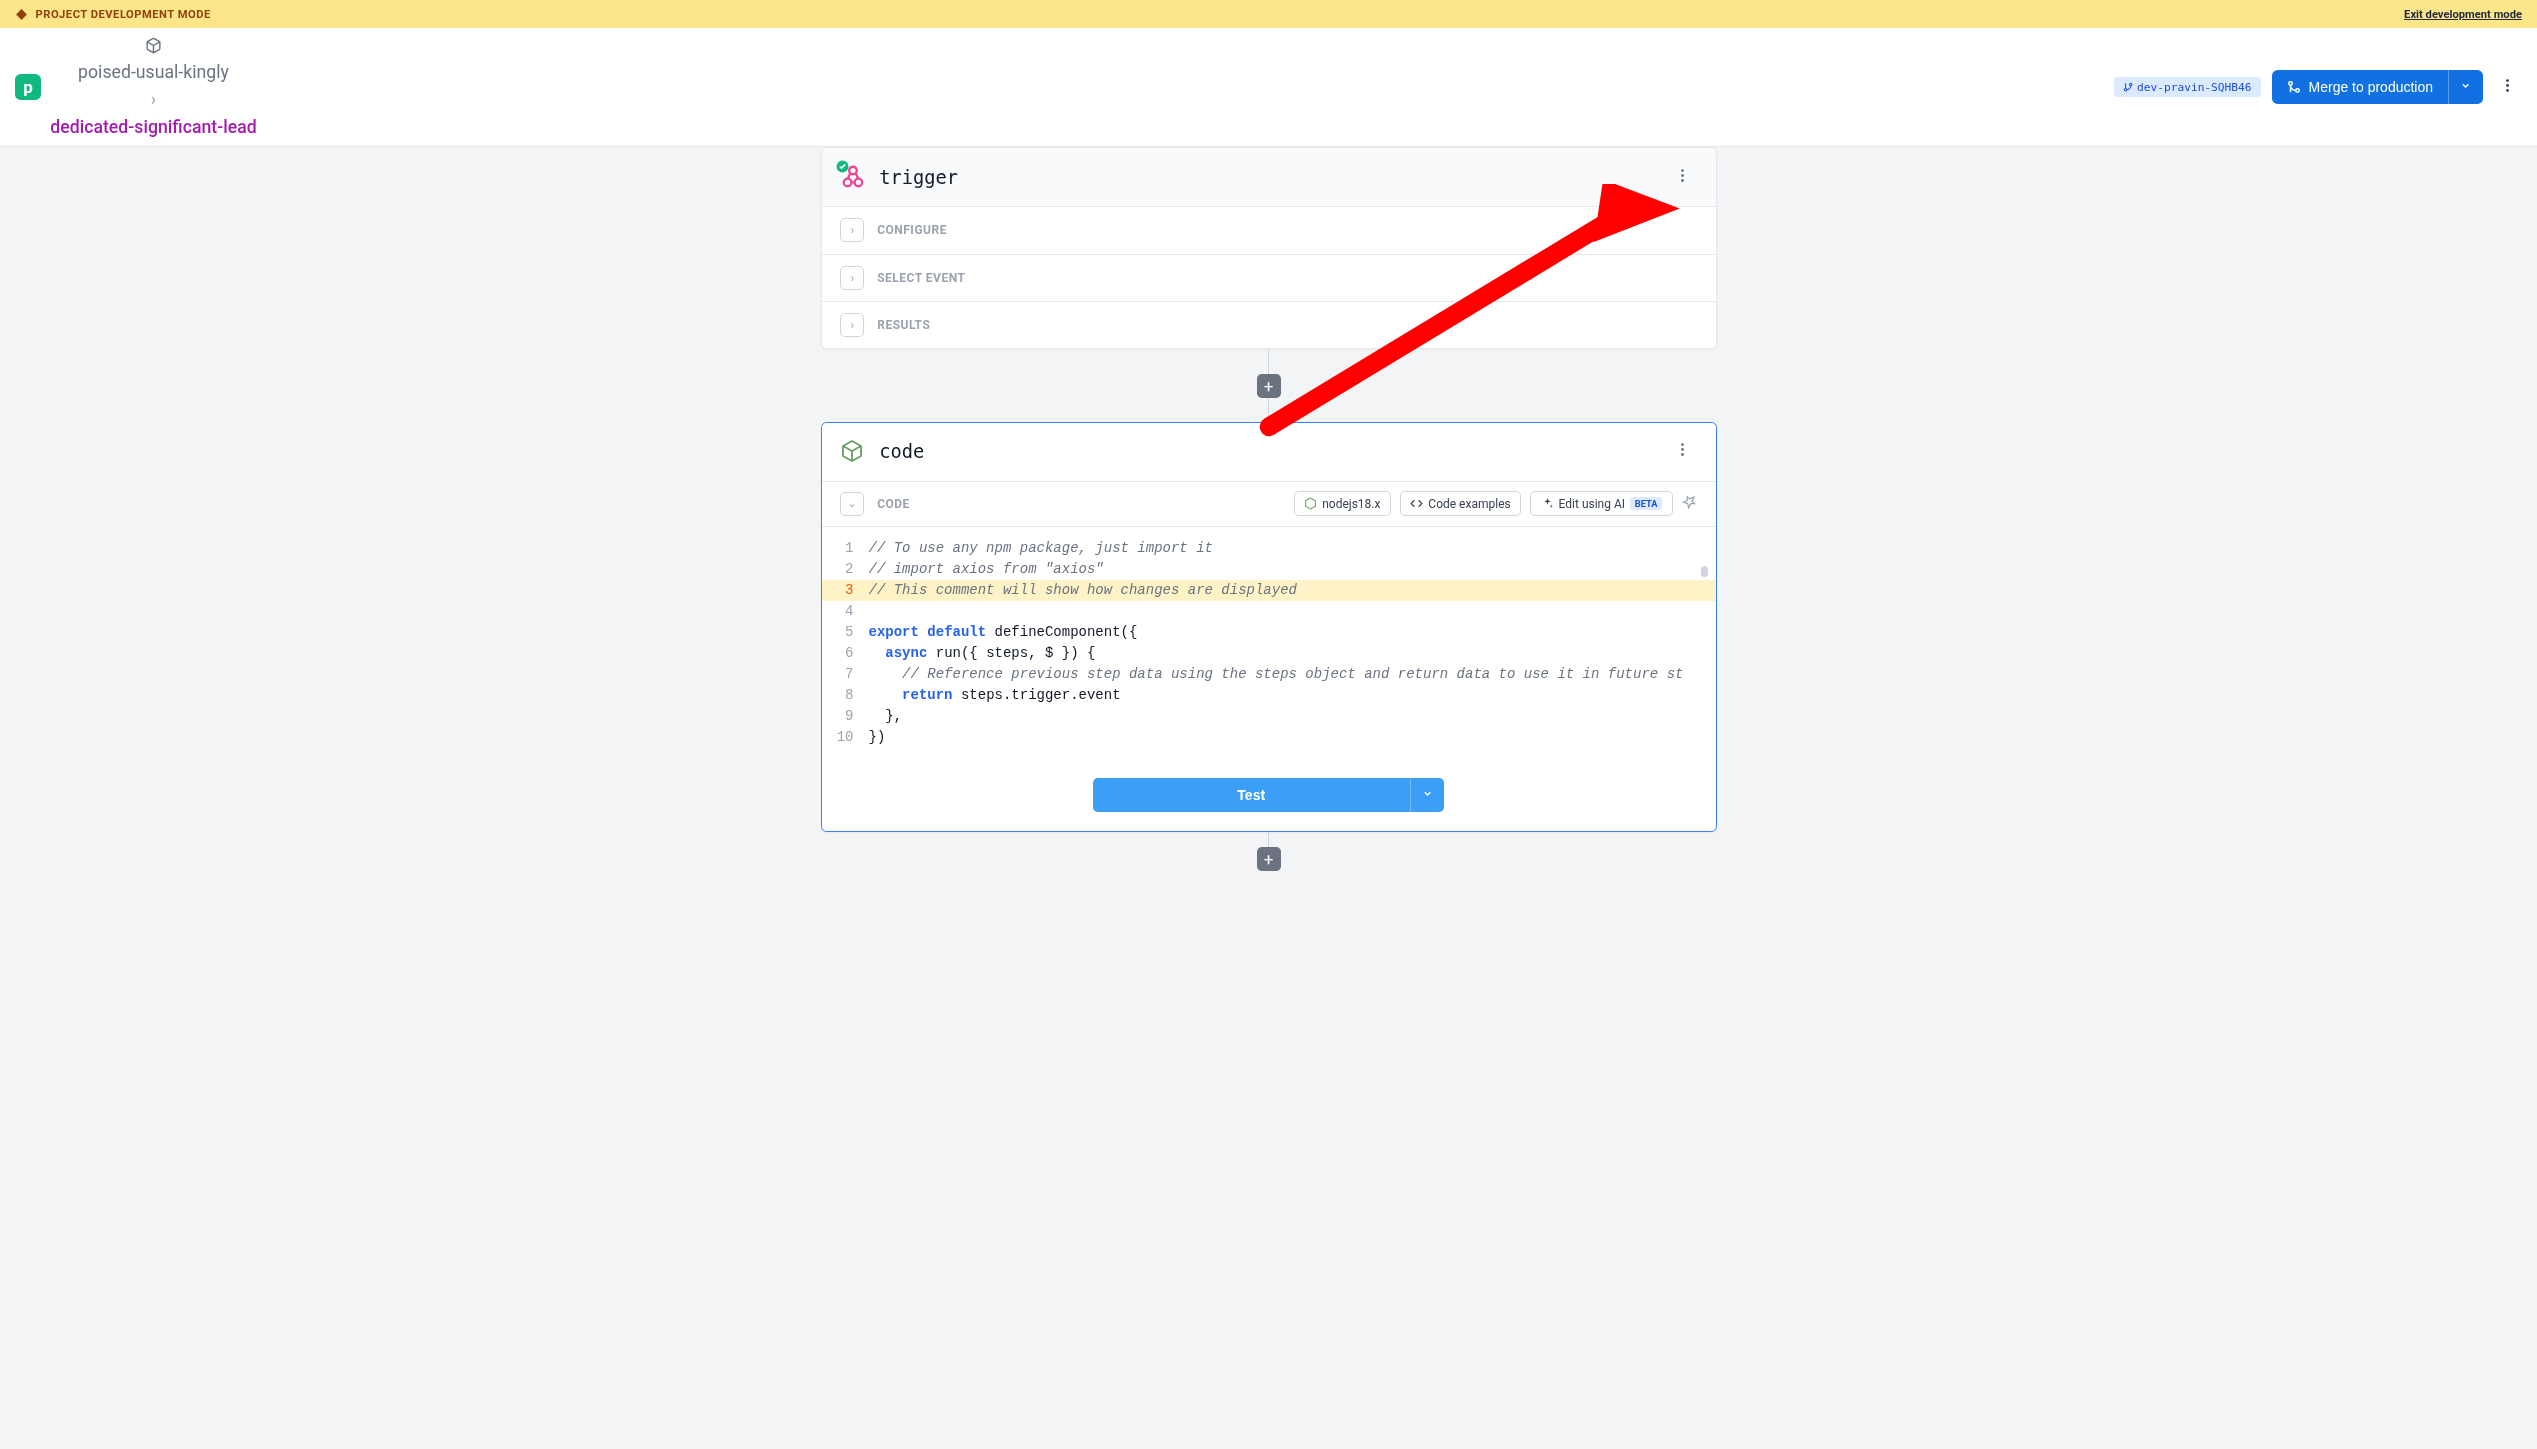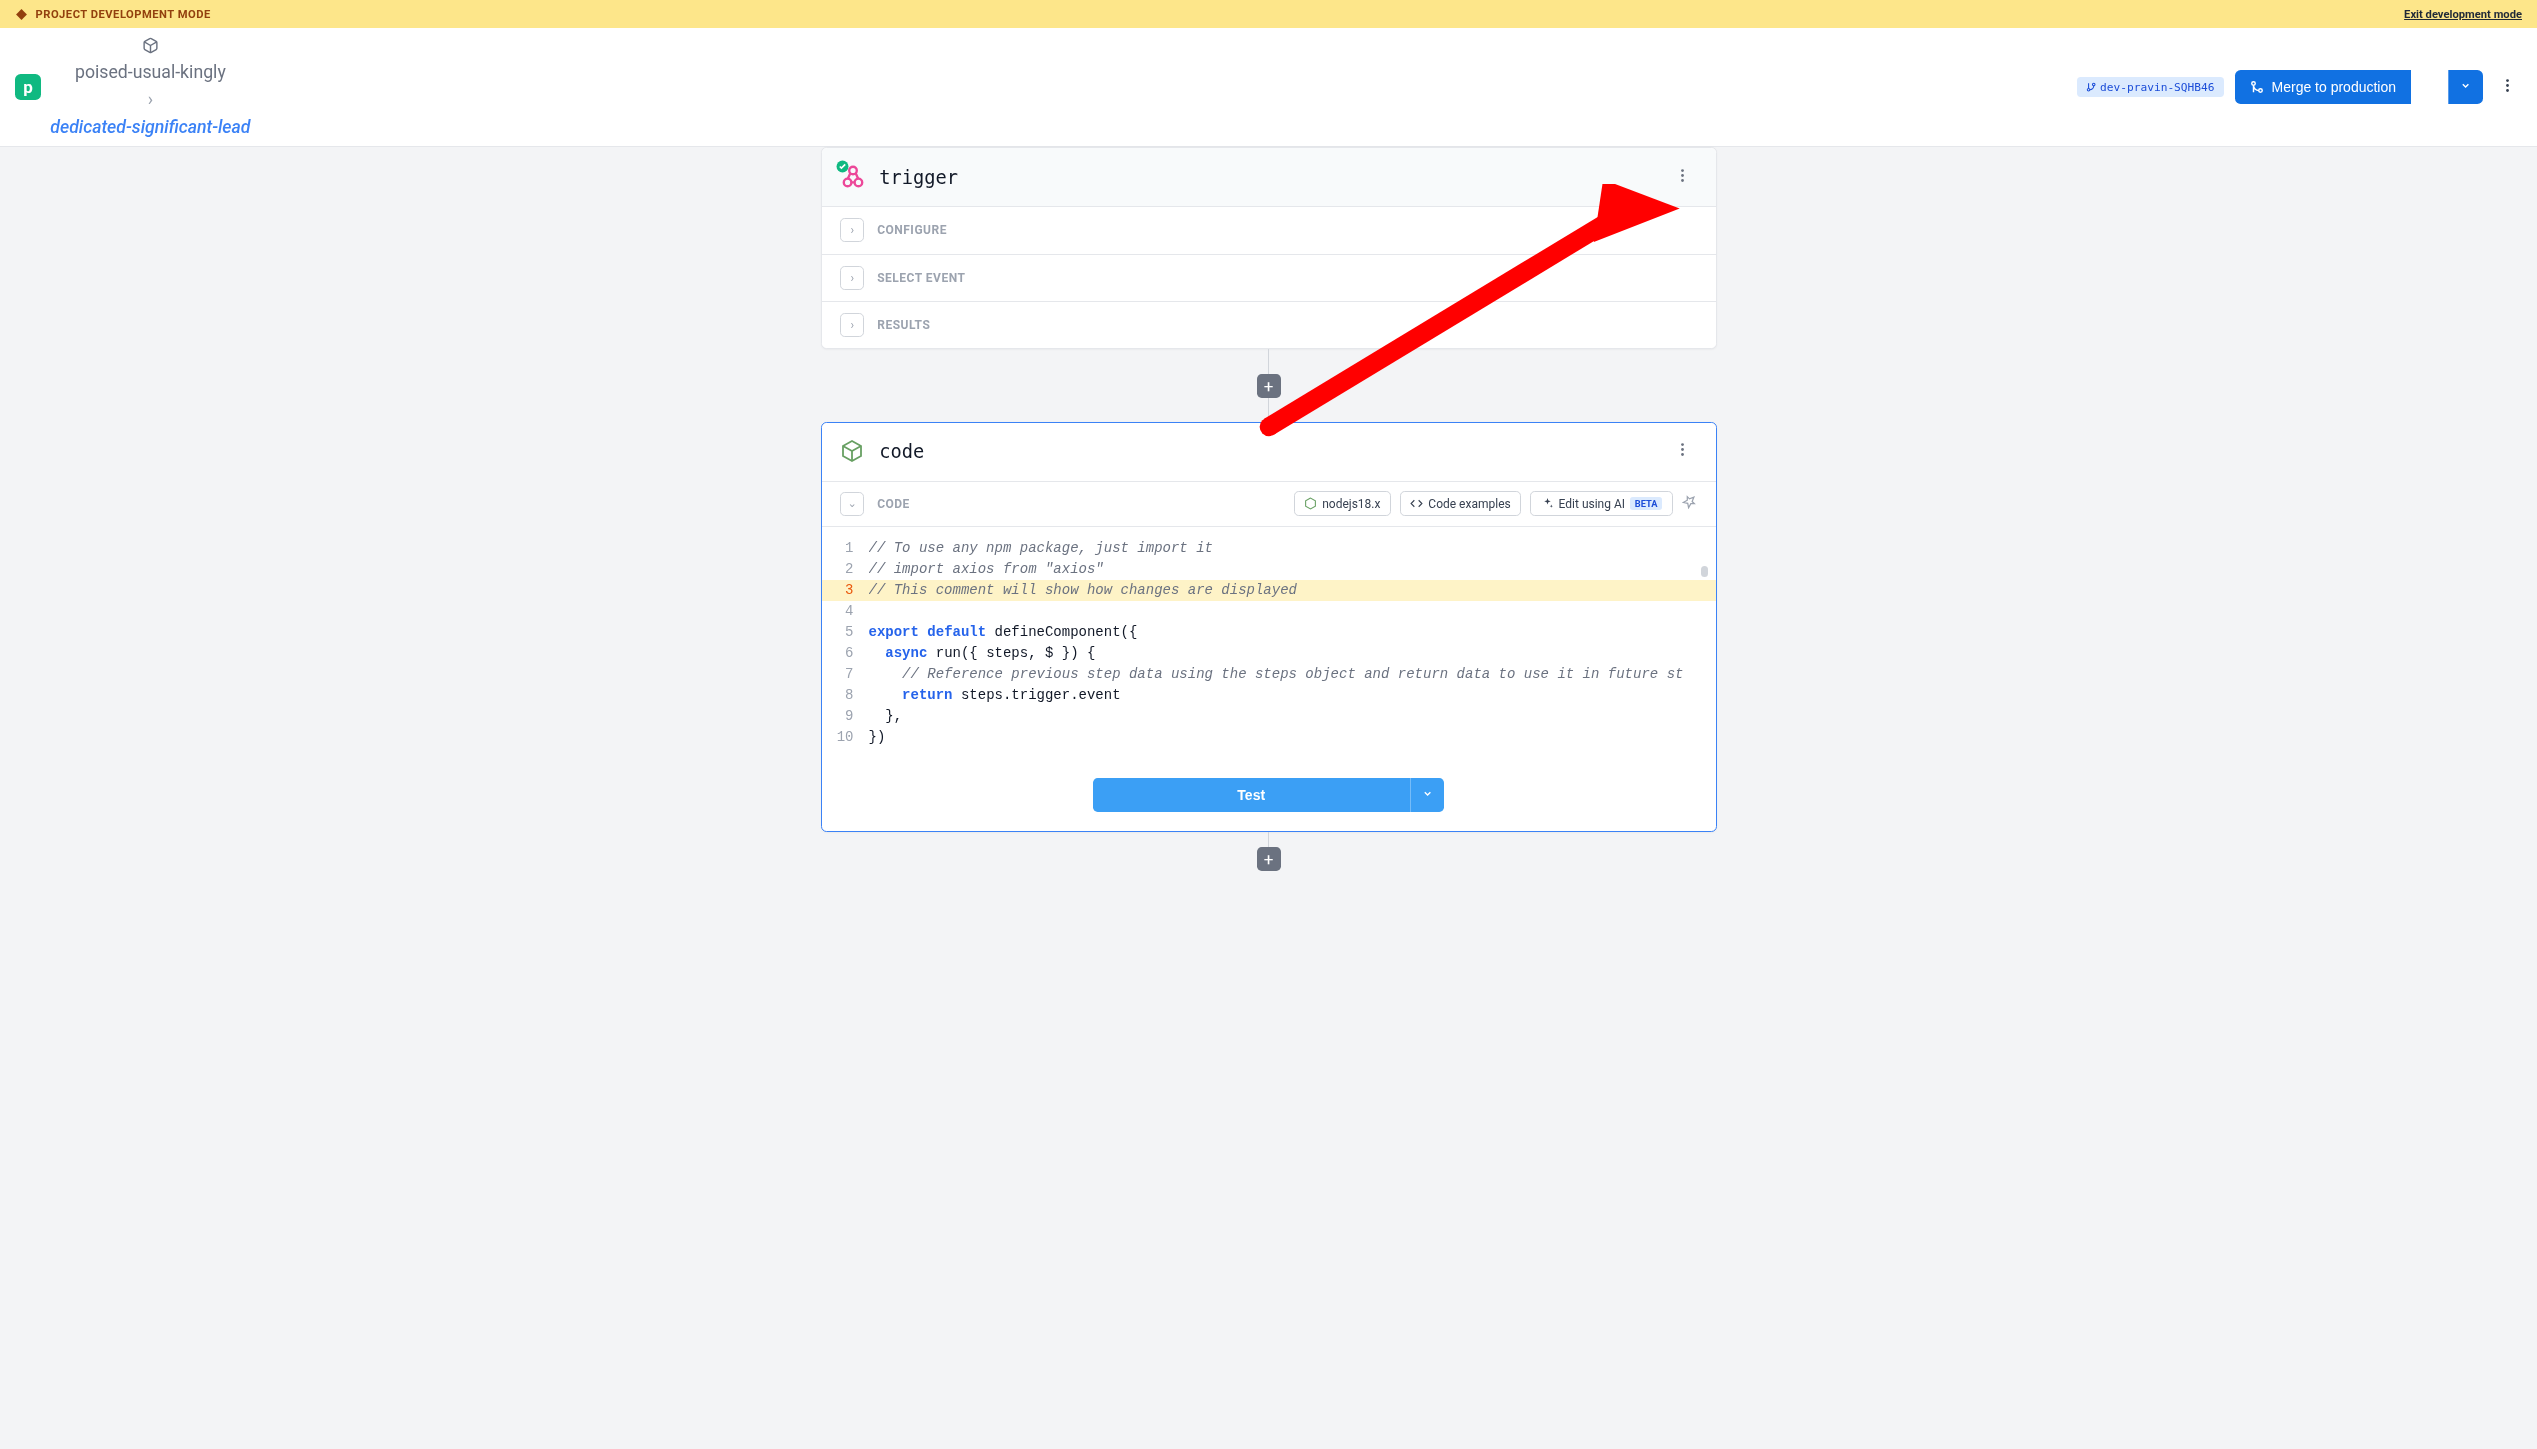--- a/index.html
+++ b/index.html
@@ -69,44 +69,42 @@
     .breadcrumb-icon {
       color: #6b7280;
     }
     .breadcrumb-parent {
       color: #6b7280;
     }
     .breadcrumb-sep {
       color: #9ca3af;
     }
     .breadcrumb-current {
-      color: #3b82f6;
+      color: #a21caf;
       font-weight: 500;
-      font-style: italic;
     }
     .header-right {
       display: flex;
       align-items: center;
       gap: 11.2px;
       margin-left: 11px;
     }
     .branch-badge {
       background: #dbeafe;
       color: #1d4ed8;
       padding: 3.7px 9.3px;
       border-radius: 3.7px;
       font-size: 11.2px;
       font-family: "SFMono-Regular", Consolas, monospace;
       display: flex;
       align-items: center;
       gap: 3.7px;
     }
     .merge-btn-group {
       display: flex;
-      gap: 37px;
     }
     .merge-btn {
       background: #1171e2;
       color: white;
       border: none;
       padding: 9.3px 15px;
       font-size: 14px;
       font-weight: 500;
       border-radius: 5.6px 0 0 5.6px;
       cursor: pointer;

